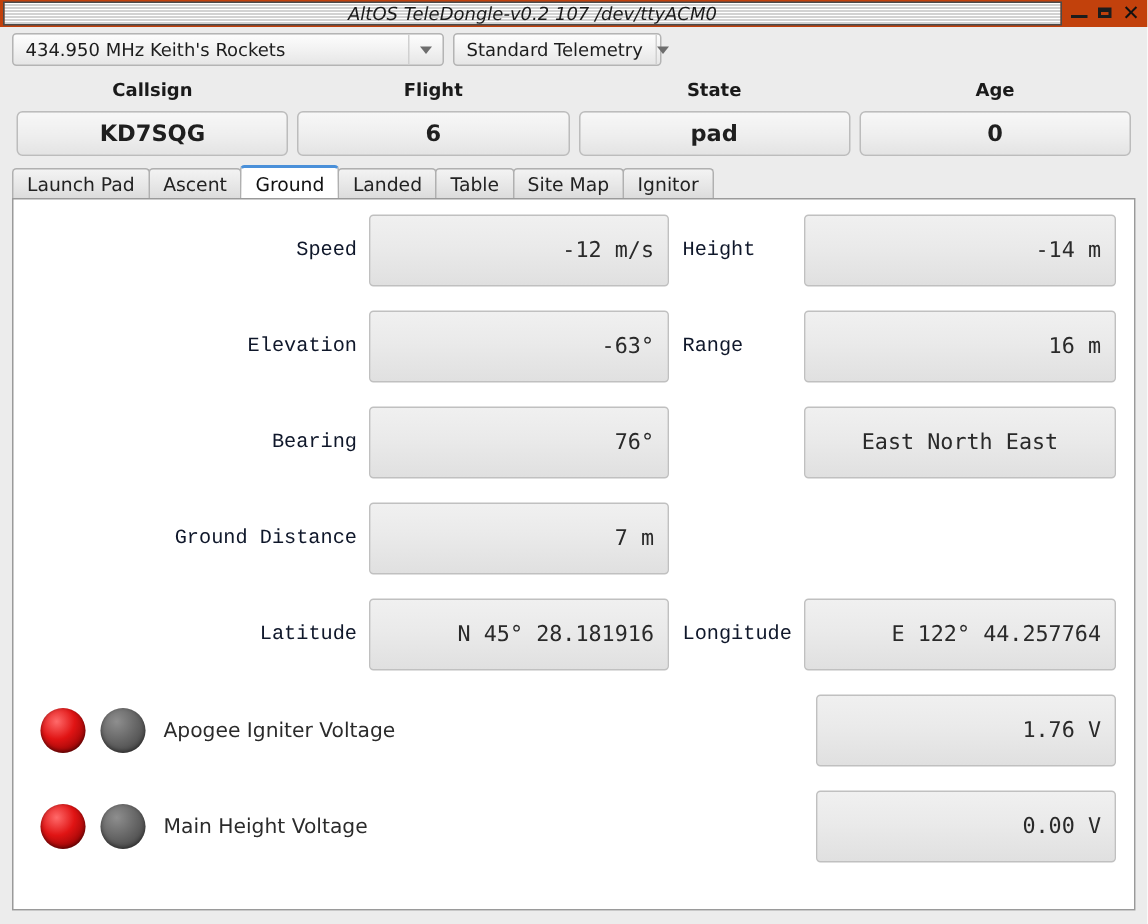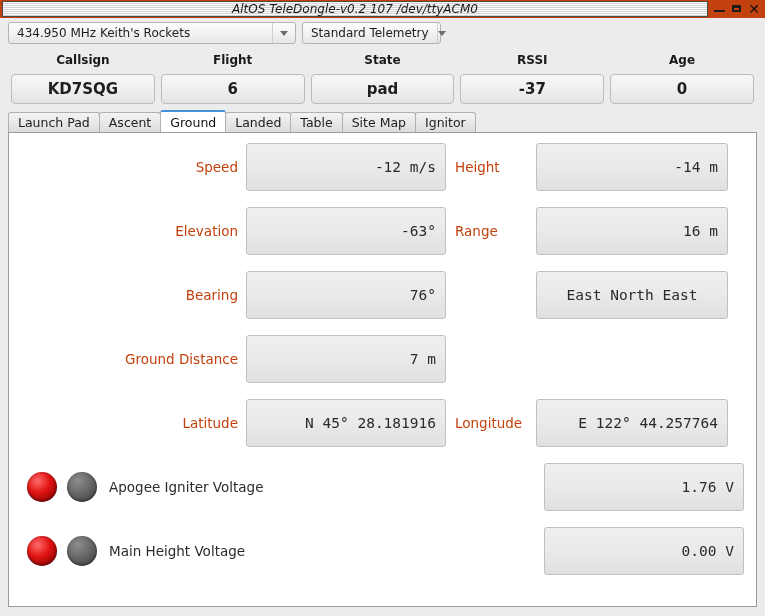--- a/index.html
+++ b/index.html
@@ -182,45 +182,46 @@
     position: absolute;
     left: 0; top: 0; right: 0; bottom: 0;
     padding: 2px 0 0 0;
   }
   .drow {
     display: flex; align-items: center;
     height: 64px;
   }
   .dlabel {
     font-size: 13.5px;
-    color: #c2410c;
+    color: #0f172a;
     text-align: right;
     white-space: nowrap;
     box-sizing: border-box;
+    font-family: Liberation Mono, monospace;
   }
   .dlabel.l1 { width: 237px; padding-right: 8px; }
   .dlabel.l2 { width: 90px; padding-left: 9px; text-align: left; }
   .dfield {
     border: 1px solid #c0c0c0;
     border-radius: 3px;
     background: linear-gradient(to bottom, #f0f0f0 0%, #eaeaea 45%, #e0e0e0 100%);
     height: 48px;
     display: flex; align-items: center;
     justify-content: flex-end;
     padding: 0 9px;
     box-sizing: border-box;
     font-family: "DejaVu Sans Mono", "Liberation Mono", monospace;
     font-size: 14.5px;
     color: #2a2a2a;
     white-space: nowrap;
     cursor: text;
   }
   .dfield.center { justify-content: center; }
   .f-left { width: 200px; }
-  .f-right { width: 192px; }
+  .f-right { width: 208px; }
   .spacer-left { width: 200px; }
   .spacer-label { width: 90px; }
   
   .ledrow {
     display: flex; align-items: center;
     height: 64px;
   }
   .leds { display: flex; align-items: center; gap: 10px; padding-left: 18px; }
   .led {
     width: 30px; height: 30px; border-radius: 50%;
@@ -281,24 +282,20 @@
         <div class="status-label">Callsign</div>
         <div class="status-field">KD7SQG</div>
       </div>
       <div class="status-cell">
         <div class="status-label">Flight</div>
         <div class="status-field">6</div>
       </div>
       <div class="status-cell">
         <div class="status-label">State</div>
         <div class="status-field">pad</div>
-      </div>
-      <div class="status-cell">
-        <div class="status-label">RSSI</div>
-        <div class="status-field">-37</div>
       </div>
       <div class="status-cell">
         <div class="status-label">Age</div>
         <div class="status-field">0</div>
       </div>
     </div>
   </div>
 
   <div class="tabstrip">
     <div class="tab">Launch Pad</div>

